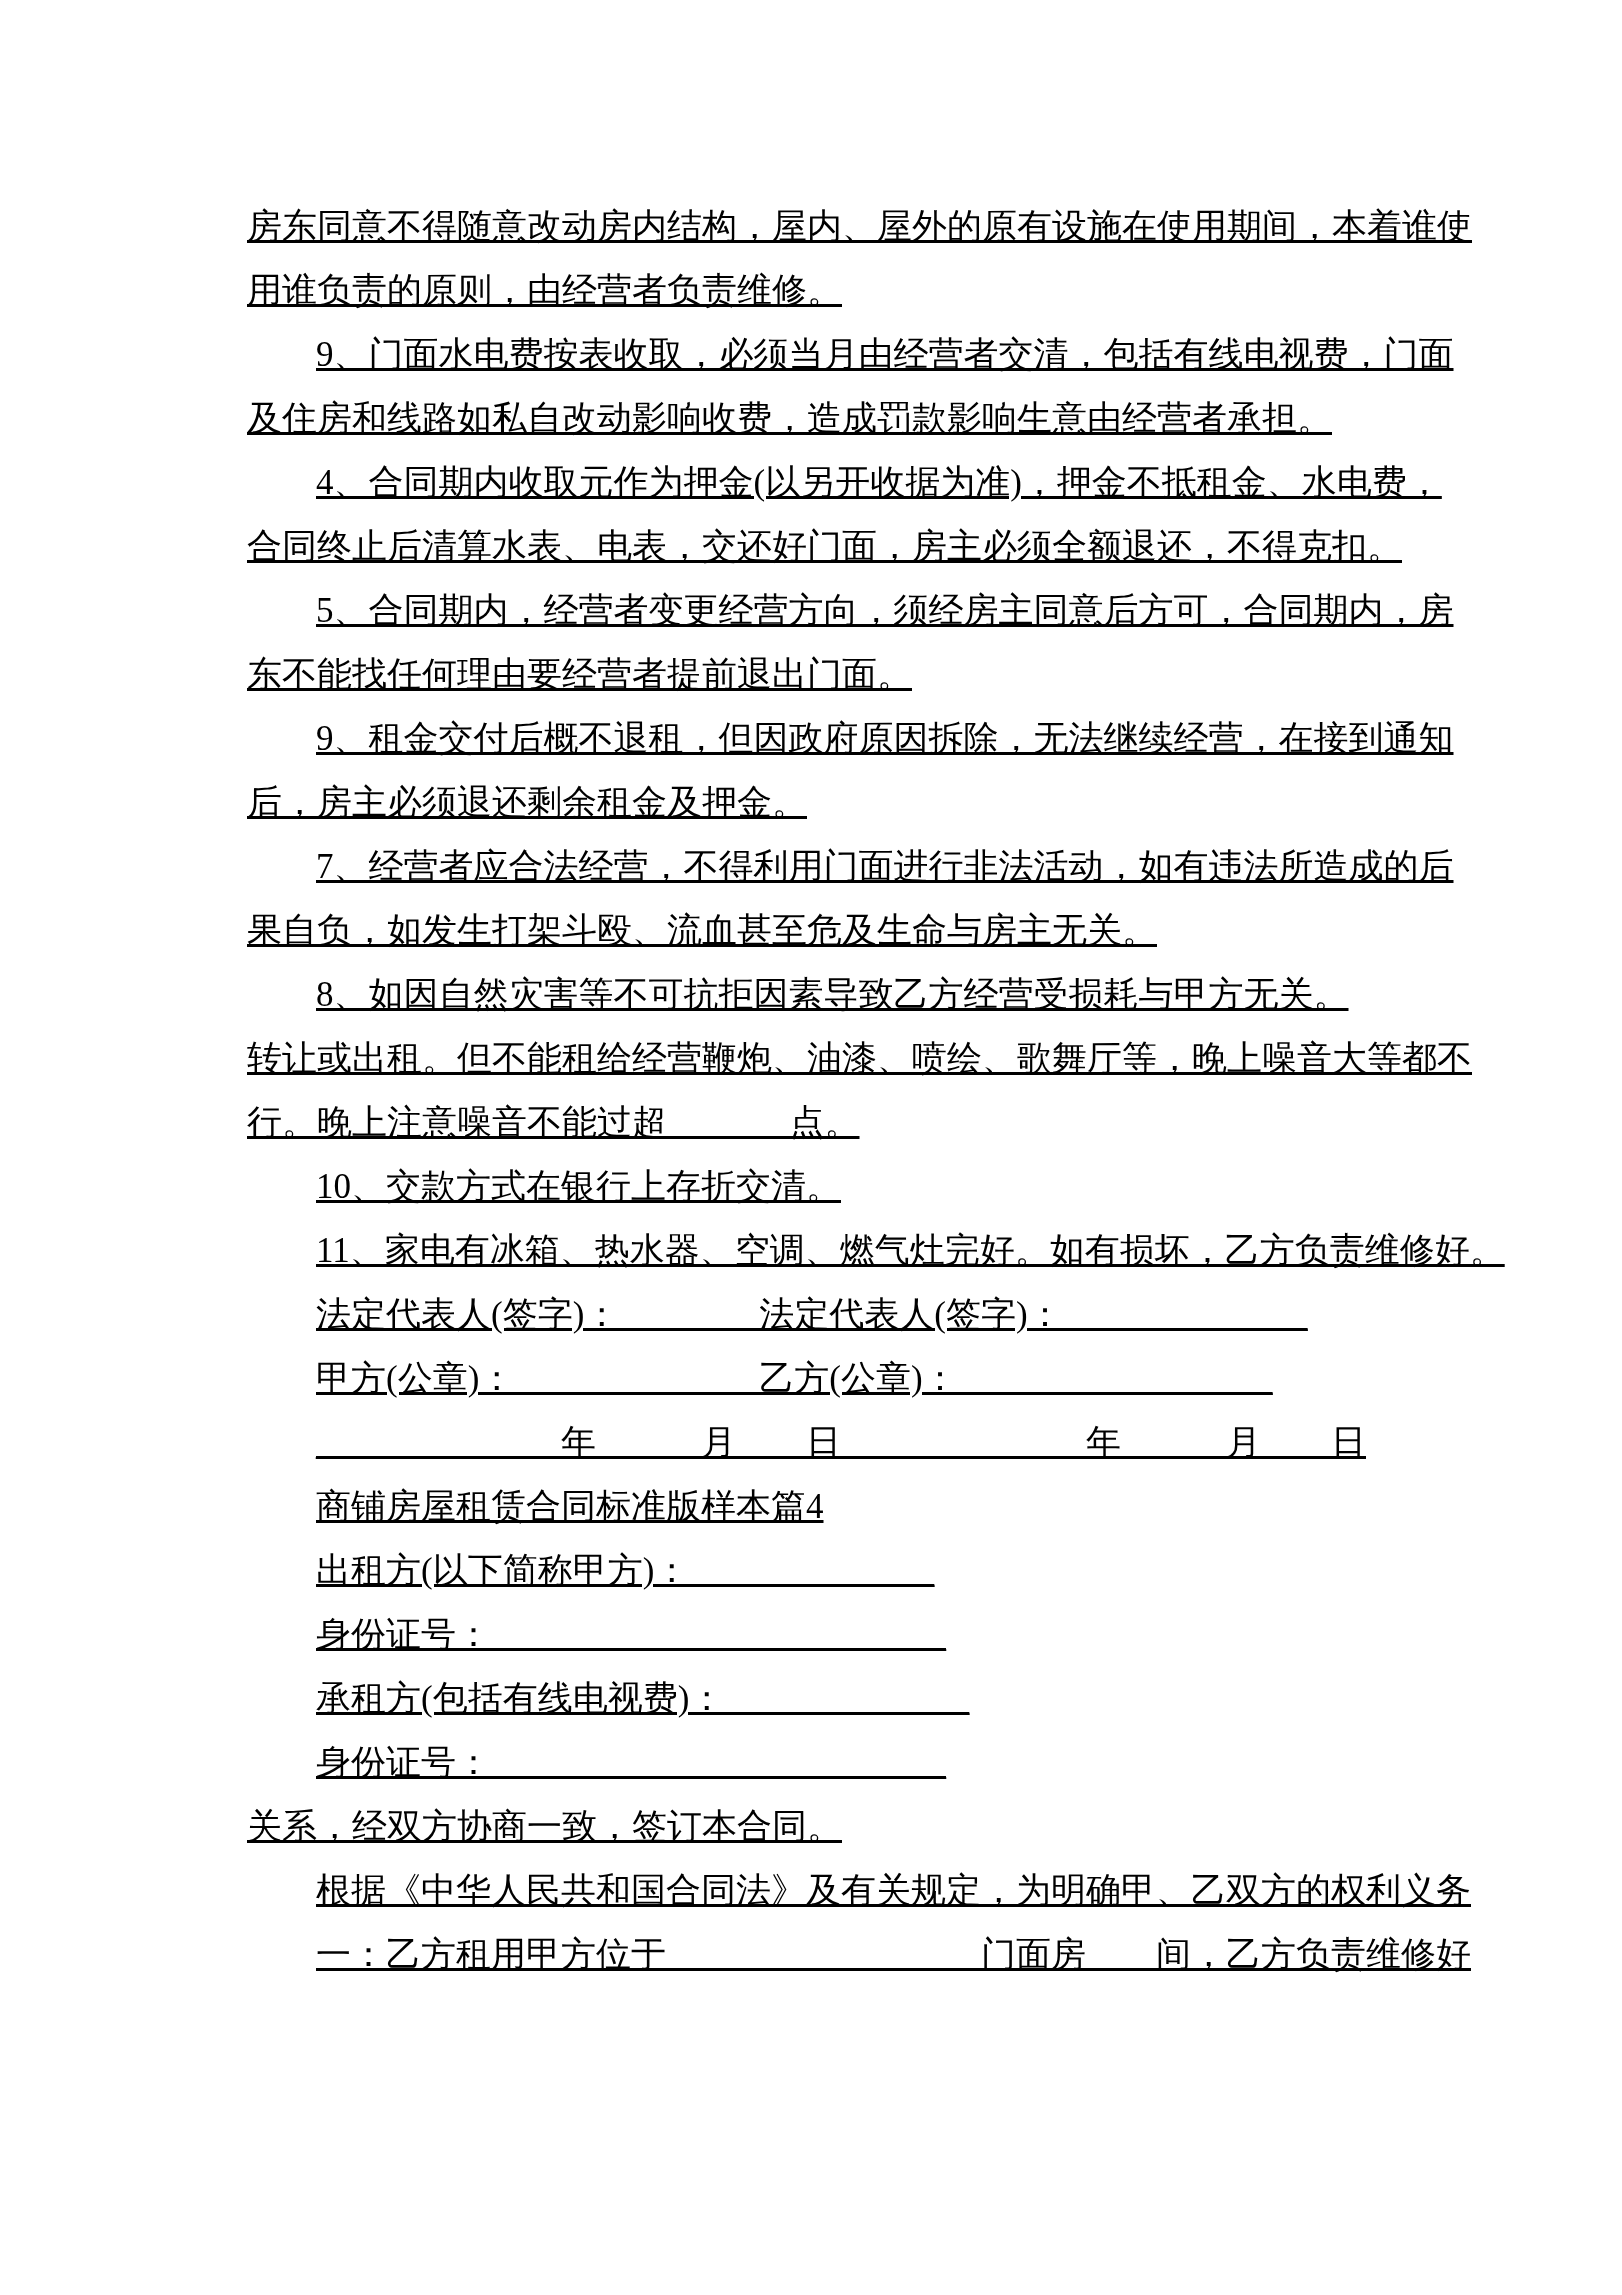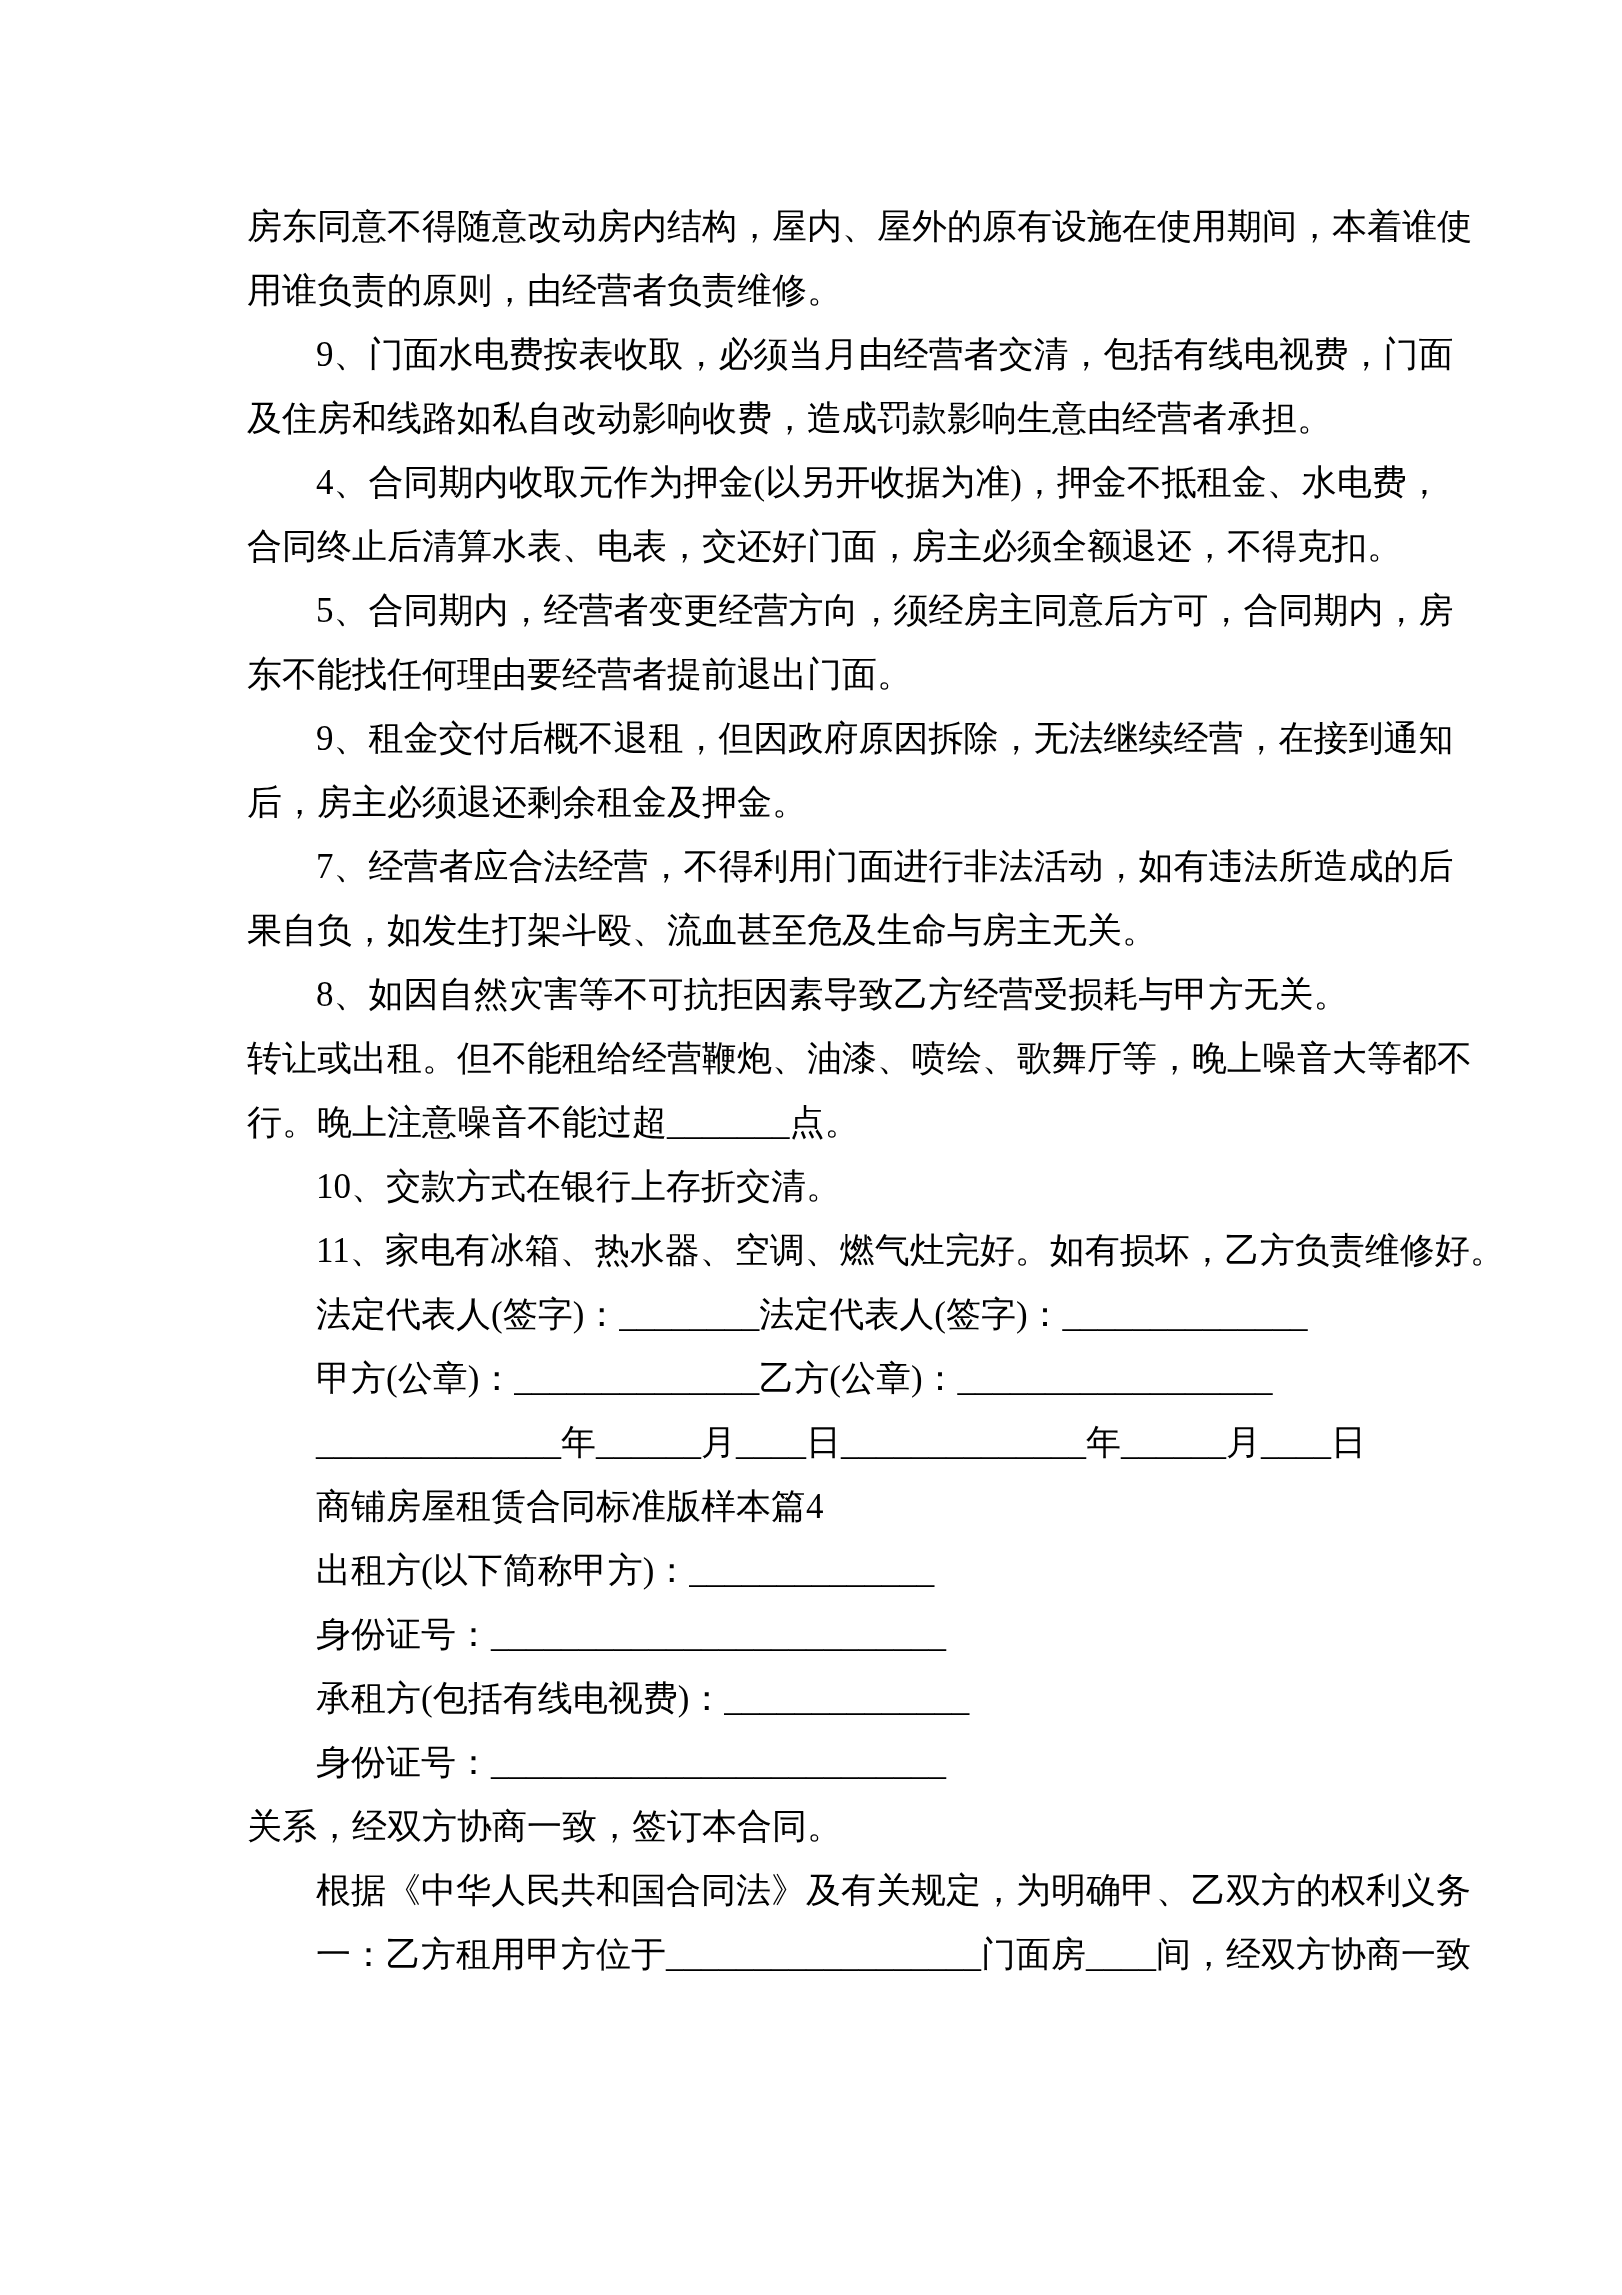--- a/index.html
+++ b/index.html
@@ -17,20 +17,21 @@
   }
   .body-text {
     position: absolute;
     left: 247px;
     top: 195px;
     width: 1142px;
     font-size: 35px;
     line-height: 64px;
     color: #000000;
     font-weight: 400;
+    text-decoration: underline;
   }
   .line {
     white-space: nowrap;
     height: 64px;
   }
   .line.indent {
     text-indent: 69px;
   }
 </style>
 </head>
@@ -58,16 +59,16 @@
       <div class="line indent">法定代表人(签字)：________法定代表人(签字)：______________</div>
       <div class="line indent">甲方(公章)：______________乙方(公章)：__________________</div>
       <div class="line indent">______________年______月____日______________年______月____日</div>
       <div class="line indent">商铺房屋租赁合同标准版样本篇4</div>
       <div class="line indent">出租方(以下简称甲方)：______________</div>
       <div class="line indent">身份证号：__________________________</div>
       <div class="line indent">承租方(包括有线电视费)：______________</div>
       <div class="line indent">身份证号：__________________________</div>
       <div class="line">关系，经双方协商一致，签订本合同。</div>
       <div class="line indent">根据《中华人民共和国合同法》及有关规定，为明确甲、乙双方的权利义务</div>
-      <div class="line indent">一：乙方租用甲方位于__________________门面房____间，经双方协商一致</div>
+      <div class="line indent">一：乙方租用甲方位于__________________门面房____间，乙方负责维修好</div>
     </div>
 </div>
 
 
 </body></html>

